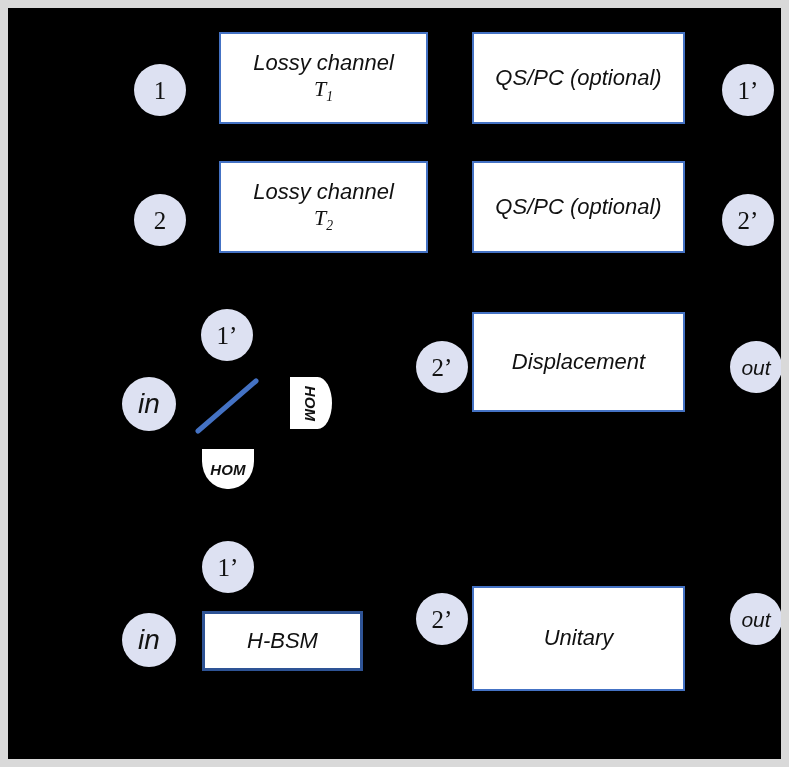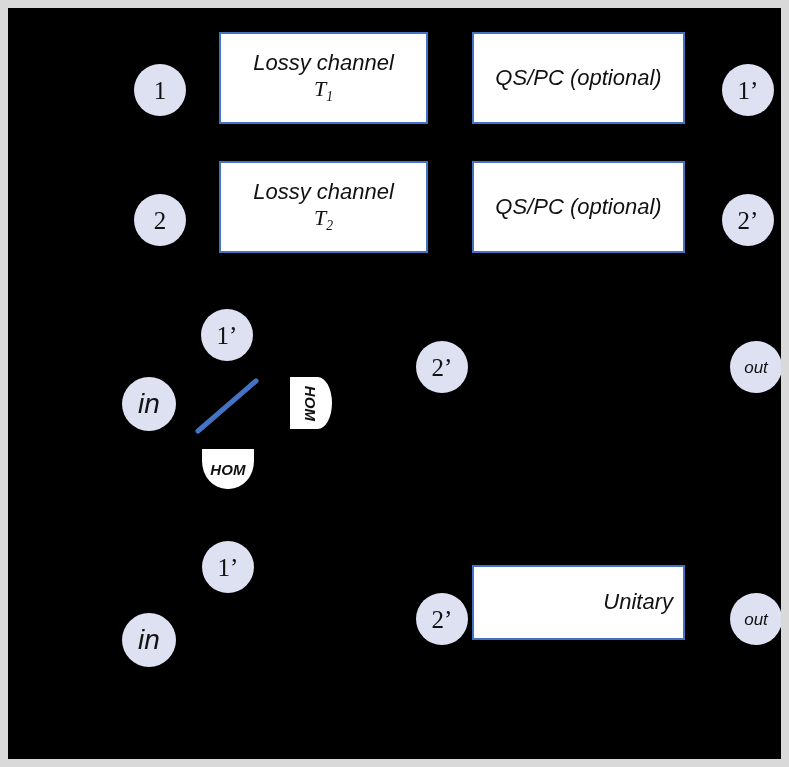--- a/index.html
+++ b/index.html
@@ -47,21 +47,21 @@
     font-size: 25px;
     font-weight: 400;
   }
   .node-word {
     font-family: "Liberation Sans", sans-serif;
     font-style: italic;
     font-weight: 400;
     font-size: 28px;
   }
   .node-word.small {
-    font-size: 17px;
+    font-size: 21px;
   }
 
   
   .box {
     position: absolute;
     background: #ffffff;
     border: 2px solid #4472c4;
     box-sizing: border-box;
     display: flex;
     align-items: center;
@@ -175,31 +175,37 @@
     <div class="det det-right" style="left:282px; top:369px; width:42px; height:52px;">
       <span class="det-label">HOM</span>
     </div>
 
     <div class="det det-down" style="left:194px; top:441px; width:52px; height:40px;">
       <span class="det-label">HOM</span>
     </div>
 
     <div class="node node-num" style="left:408px; top:333px; width:52px; height:52px;">2’</div>
 
+    <div class="box" style="left:464px; top:304px; width:213px; height:100px;">
+      <span class="box-text">Displacement</span>
+    </div>
 
     <div class="node node-word small" style="left:722px; top:333px; width:52px; height:52px;">out</div>
 
     <div class="node node-num" style="left:194px; top:533px; width:52px; height:52px;">1’</div>
 
     <div class="node node-word" style="left:114px; top:605px; width:54px; height:54px;">in</div>
 
+    <div class="box strong-border" style="left:194px; top:603px; width:161px; height:60px;">
+      <span class="box-text">H-BSM</span>
+    </div>
 
     <div class="node node-num" style="left:408px; top:585px; width:52px; height:52px;">2’</div>
 
-    <div class="box" style="left:464px; top:557px; width:213px; height:75px;justify-content:flex-end;">
+    <div class="box" style="left:464px; top:578px; width:213px; height:105px;">
       <span class="box-text">
         <span>Unitary</span><br>
       </span>
     </div>
 
     <div class="node node-word small" style="left:722px; top:585px; width:52px; height:52px;">out</div>
 
   </div>
 </div>
 

